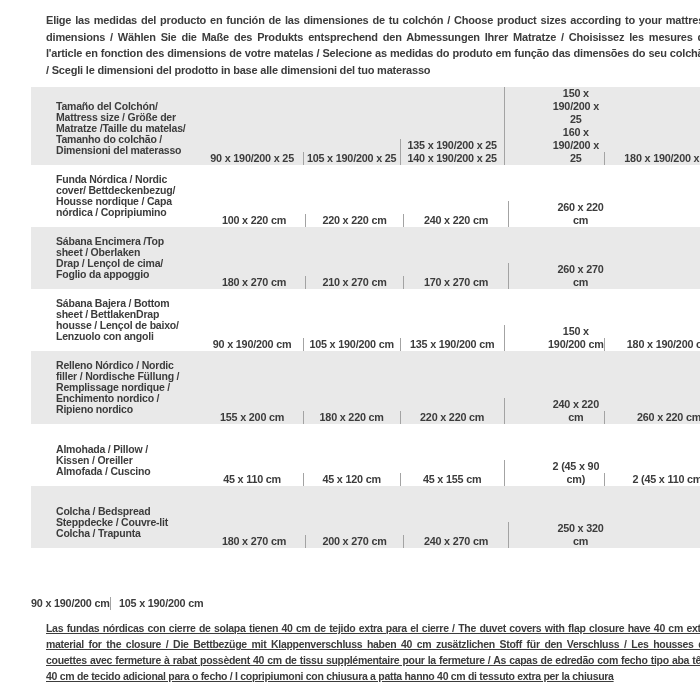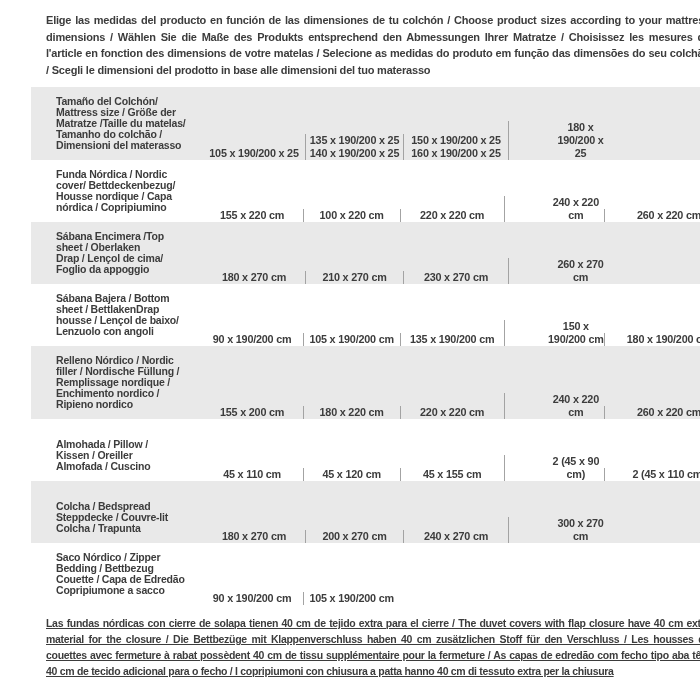--- a/index.html
+++ b/index.html
@@ -84,48 +84,48 @@
 <div class="page">
   <p class="intro">Elige las medidas del producto en función de las dimensiones de tu colchón / Choose product sizes according to your mattress dimensions / Wählen Sie die Maße des Produkts entsprechend den Abmessungen Ihrer Matratze / Choisissez les mesures de l'article en fonction des dimensions de votre matelas / Selecione as medidas do produto em função das dimensões do seu colchão / Scegli le dimensioni del prodotto in base alle dimensioni del tuo materasso</p>
 
   <div class="size-table" id="size-table">
   <div class="row">
     <div class="cell label">Tamaño del Colchón/
 Mattress size / Größe der
 Matratze /Taille du matelas/
 Tamanho do colchão /
 Dimensioni del materasso</div>
+    <div class="cell value">90 x 190/200 x 25</div>
     <div class="cell value">105 x 190/200 x 25</div>
     <div class="cell value">135 x 190/200 x 25
 140 x 190/200 x 25</div>
     <div class="cell value">150 x 190/200 x 25
 160 x 190/200 x 25</div>
     <div class="cell value">180 x 190/200 x 25</div>
   </div>
 
   <div class="row">
     <div class="cell label">Funda Nórdica /  Nordic
 cover/ Bettdeckenbezug/
 Housse nordique  / Capa
 nórdica / Copripiumino</div>
-    <div class="cell value">155 x 220 cm</div>
     <div class="cell value">100 x 220 cm</div>
     <div class="cell value">220 x 220 cm</div>
     <div class="cell value">240 x 220 cm</div>
     <div class="cell value">260 x 220 cm</div>
   </div>
 
   <div class="row">
     <div class="cell label">Sábana Encimera /Top
 sheet / Oberlaken
 Drap / Lençol de cima/
 Foglio da appoggio</div>
     <div class="cell value">180 x 270 cm</div>
     <div class="cell value">210 x 270 cm</div>
-    <div class="cell value">230 x 270 cm</div>
+    <div class="cell value">170 x 270 cm</div>
     <div class="cell value">260 x 270 cm</div>
   </div>
 
   <div class="row">
     <div class="cell label">Sábana Bajera / Bottom
 sheet / BettlakenDrap
 housse / Lençol de baixo/
 Lenzuolo con angoli</div>
     <div class="cell value">90 x 190/200 cm</div>
     <div class="cell value">105 x 190/200 cm</div>
@@ -158,28 +158,24 @@
     <div class="cell value">2 (45 x 110 cm)</div>
   </div>
 
   <div class="row">
     <div class="cell label">Colcha / Bedspread
 Steppdecke / Couvre-lit
 Colcha / Trapunta</div>
     <div class="cell value">180 x 270 cm</div>
     <div class="cell value">200 x 270 cm</div>
     <div class="cell value">240 x 270 cm</div>
-    <div class="cell value">300 x 270 cm</div>
+    <div class="cell value">250 x 320 cm</div>
   </div>
 
   <div class="row">
-    <div class="cell label">Saco Nórdico / Zipper
-Bedding / Bettbezug
-Couette  / Capa de Edredão
-Copripiumone a sacco</div>
     <div class="cell value">90 x 190/200 cm</div>
     <div class="cell value">105 x 190/200 cm</div>
     <div class="cell value"></div>
     <div class="cell value"></div>
     <div class="cell value"></div>
   </div>
 </div>
 
   <p class="note">Las fundas nórdicas con cierre de solapa tienen 40 cm de tejido extra para el cierre  / The duvet covers with flap closure have 40 cm extra material for the closure / Die Bettbezüge mit Klappenverschluss haben 40 cm zusätzlichen Stoff für den Verschluss / Les housses de couettes avec fermeture à rabat possèdent 40 cm de tissu supplémentaire pour la fermeture / As capas de edredão com fecho tipo aba têm 40 cm de tecido adicional para o fecho / I copripiumoni con chiusura a patta hanno 40 cm di tessuto extra per la chiusura</p>
 </div>

